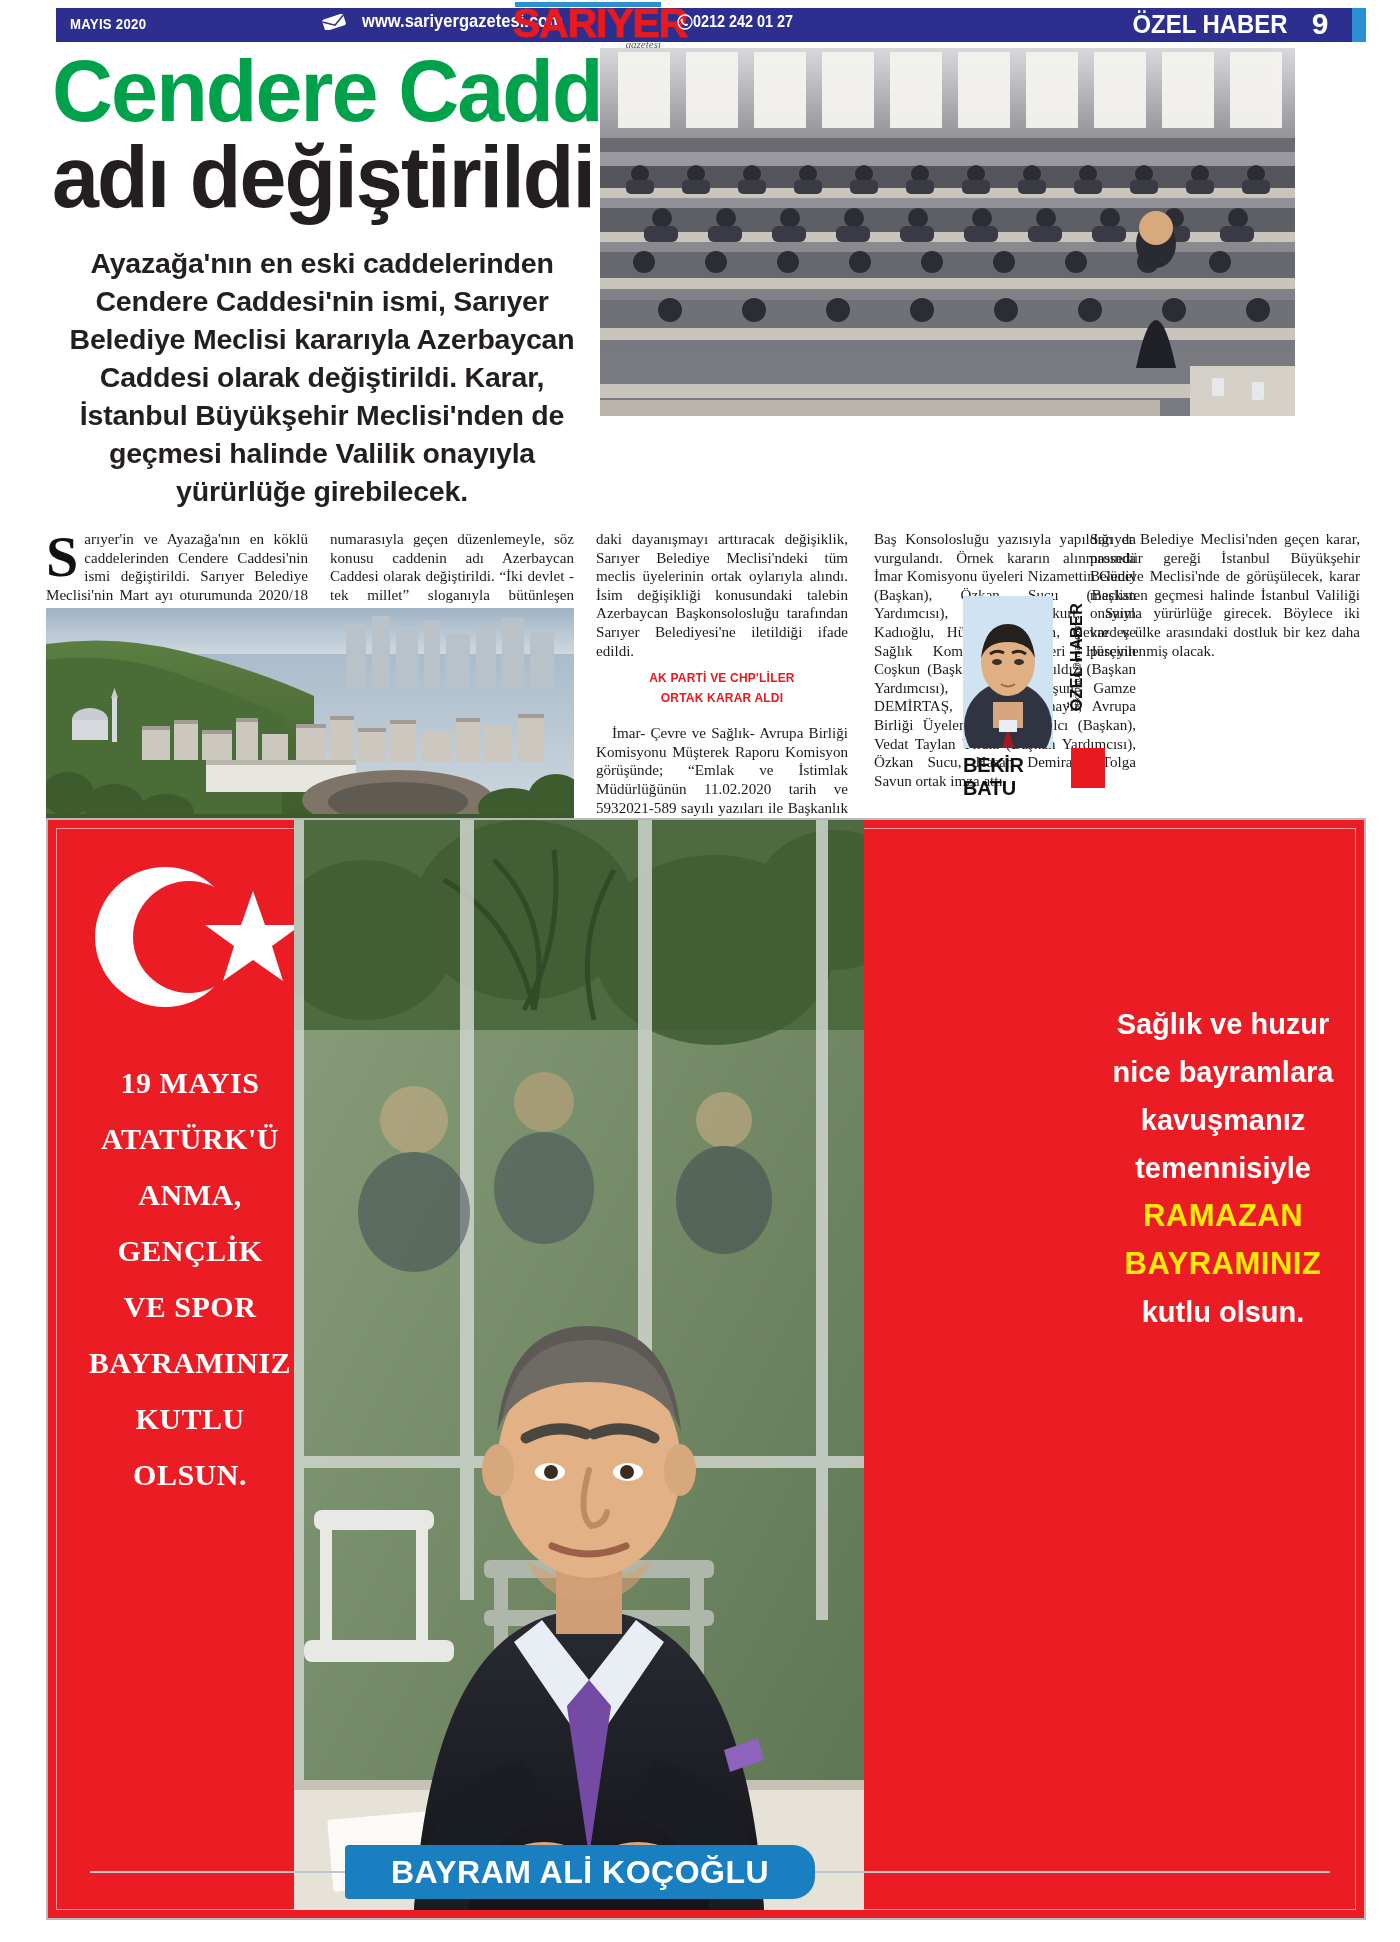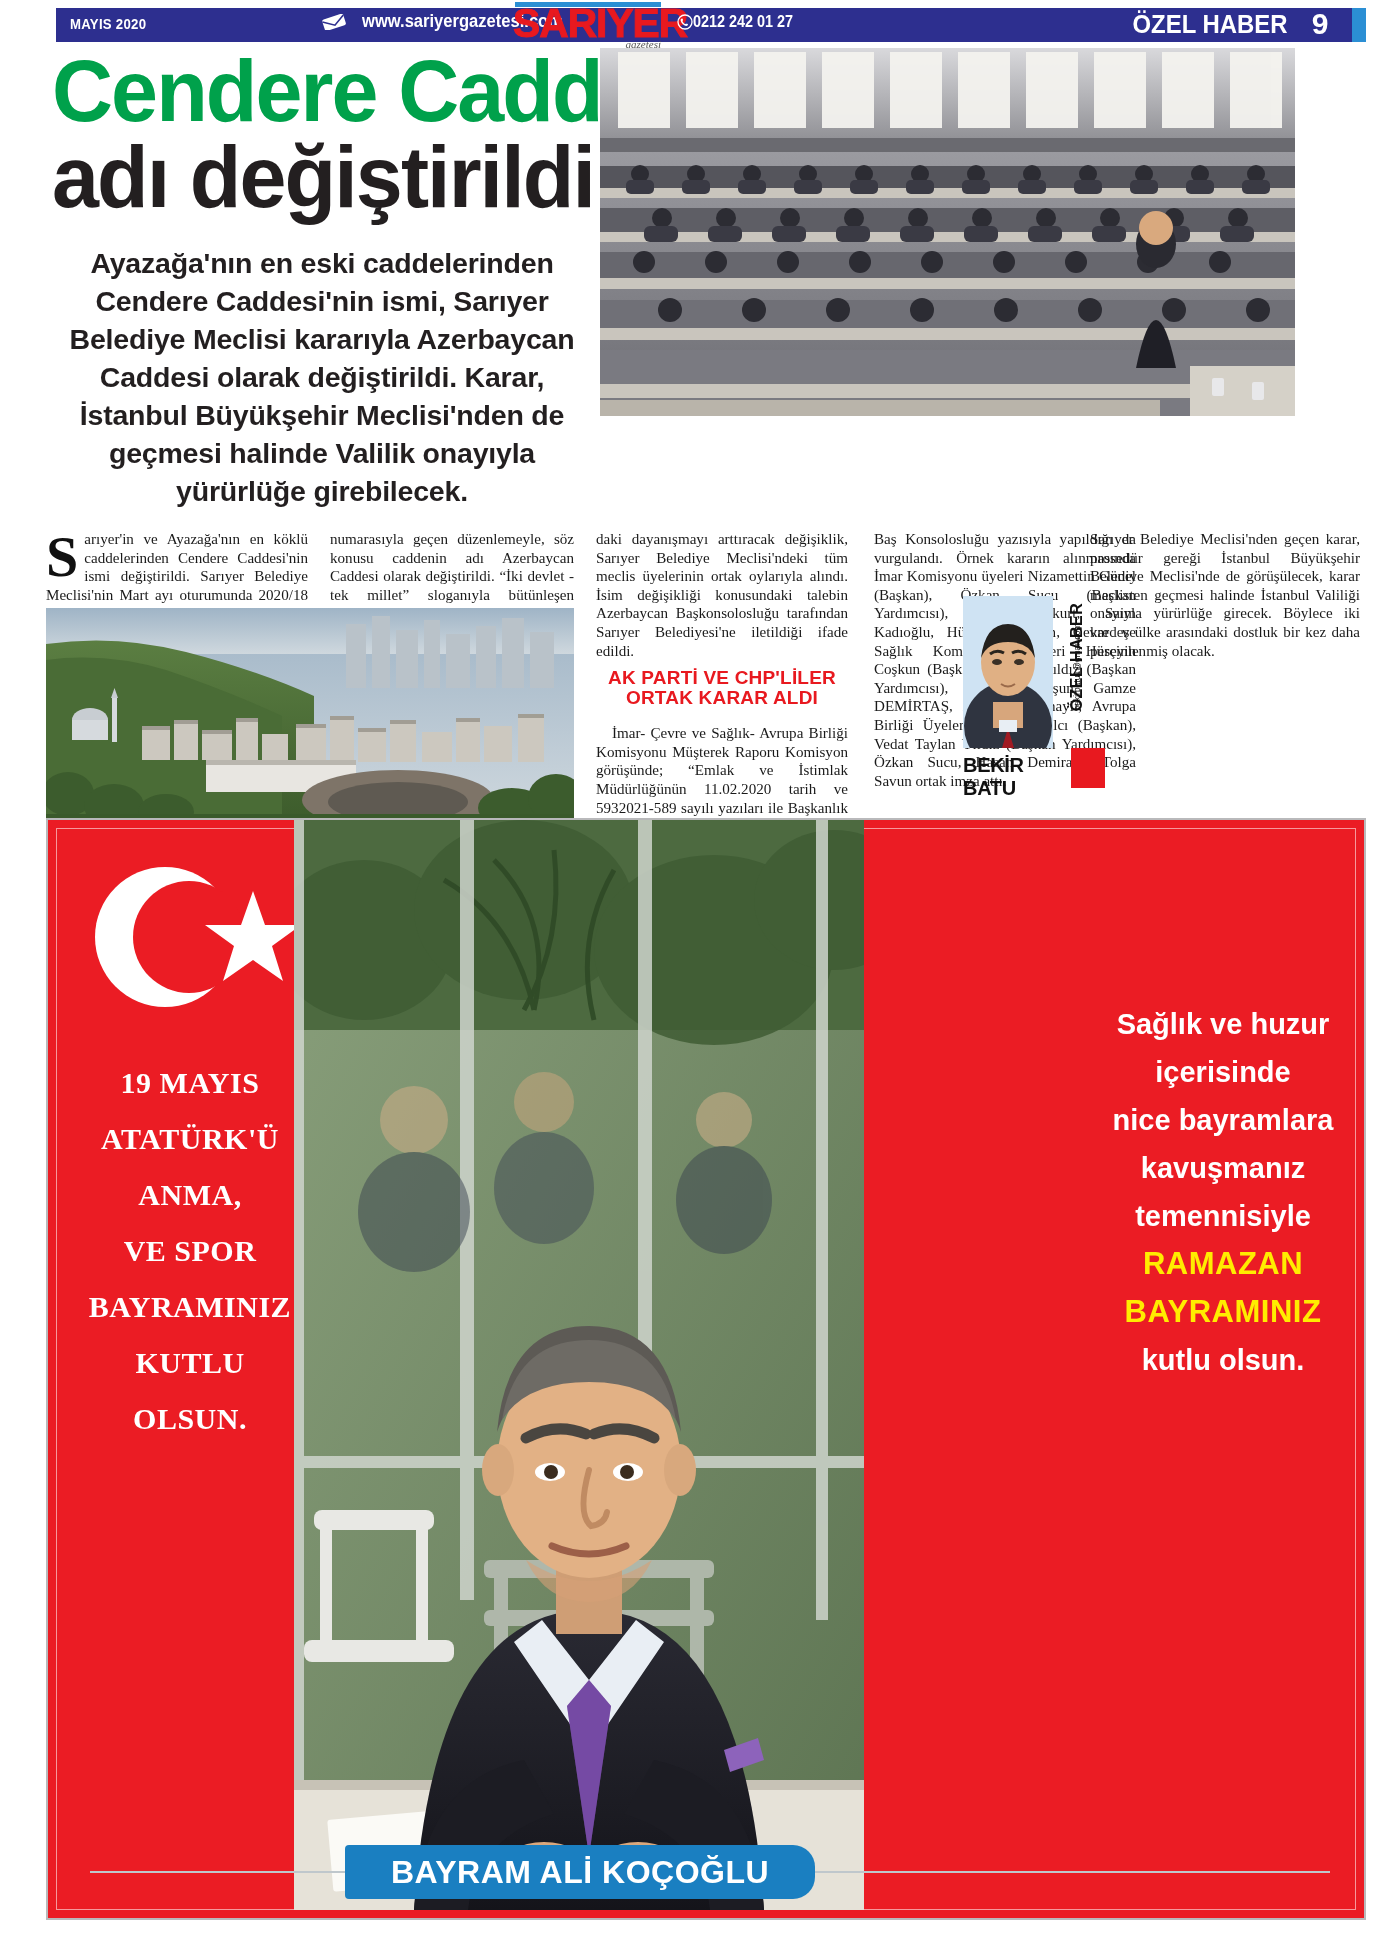--- a/index.html
+++ b/index.html
@@ -41,21 +41,21 @@
   .col{position:absolute;font-family:"Liberation Serif",serif;font-size:15.1px;line-height:18.6px;color:#1a1a1a;
        text-align:justify;hyphens:auto;}
   .c1{left:46px;top:530px;width:262px;}
   .c2{left:330px;top:530px;width:244px;}
   .c3{left:596px;top:530px;width:252px;}
   .c4{left:874px;top:530px;width:262px;}
   .c5{left:1090px;top:530px;width:270px;}
   .dropcap{float:left;font-family:"Liberation Serif",serif;font-size:58px;line-height:46px;font-weight:700;
            padding:4px 6px 0 0;color:#111;}
   .redhead{color:#e8191f;font-family:"Liberation Sans Narrow","Liberation Sans",sans-serif;font-weight:700;
-           font-size:19px;line-height:20px;text-align:center;letter-spacing:.2px;margin:8px 0 5px 0;}
+           font-size:12px;line-height:20px;text-align:center;letter-spacing:.2px;margin:8px 0 5px 0;}
   .indent{text-indent:16px;margin-top:16px;}
 
   
   .photo-mid{position:absolute;left:46px;top:608px;width:528px;height:212px;overflow:hidden;}
 
   
   .batu-wrap{position:absolute;left:963px;top:596px;width:118px;height:210px;}
   .batu-photo{position:absolute;left:0;top:0;width:90px;height:152px;overflow:hidden;background:#cfe3f2;}
   .batu-vert{position:absolute;left:92px;top:4px;height:146px;width:24px;}
   .batu-vert .oz{position:absolute;left:-48px;top:48px;width:140px;transform:rotate(-90deg);
@@ -398,20 +398,21 @@
     <circle cx="80" cy="82" r="70" fill="#ffffff"></circle>
     <circle cx="104" cy="82" r="56" fill="#eb1c24"></circle>
     <polygon fill="#ffffff" points="168,36 180,70 216,70 187,91 198,126 168,105 138,126 149,91 120,70 156,70"></polygon>
   </svg>
 </div>
 
 <div class="ad-left-text">
   <div>19 MAYIS</div>
   <div>ATATÜRK'Ü</div>
   <div>ANMA,</div>
+  <div>GENÇLİK</div>
   <div>VE SPOR</div>
   <div>BAYRAMINIZ</div>
   <div>KUTLU</div>
   <div>OLSUN.</div>
 </div>
 
 <div class="ad-photo">
   <svg width="570" height="1090" viewBox="0 0 570 1090" preserveAspectRatio="none">
     <defs>
       <linearGradient id="glass" x1="0" y1="0" x2="1" y2="1">
@@ -516,21 +517,20 @@
       <path d="M120 1090 q10 -130 110 -150 l30 54 q-78 24 -86 96 z" fill="#1c1c23"></path>
       <path d="M470 1090 q-10 -130 -110 -150 l-30 54 q78 24 86 96 z" fill="#1c1c23"></path>
       <ellipse cx="250" cy="1048" rx="44" ry="26" fill="#d9a87e"></ellipse>
       <ellipse cx="344" cy="1048" rx="44" ry="26" fill="#d9a87e"></ellipse>
     </g>
   </svg>
 </div>
 
 <div class="ad-right-text">
   <div>Sağlık ve huzur</div>
-  <div>içerisinde</div>
   <div>nice bayramlara</div>
   <div>kavuşmanız</div>
   <div>temennisiyle</div>
   <div class="yellow">RAMAZAN</div>
   <div class="yellow">BAYRAMINIZ</div>
   <div>kutlu olsun.</div>
 </div>
 
 <div class="banner-line"></div>
 <div class="banner-line2"></div>

